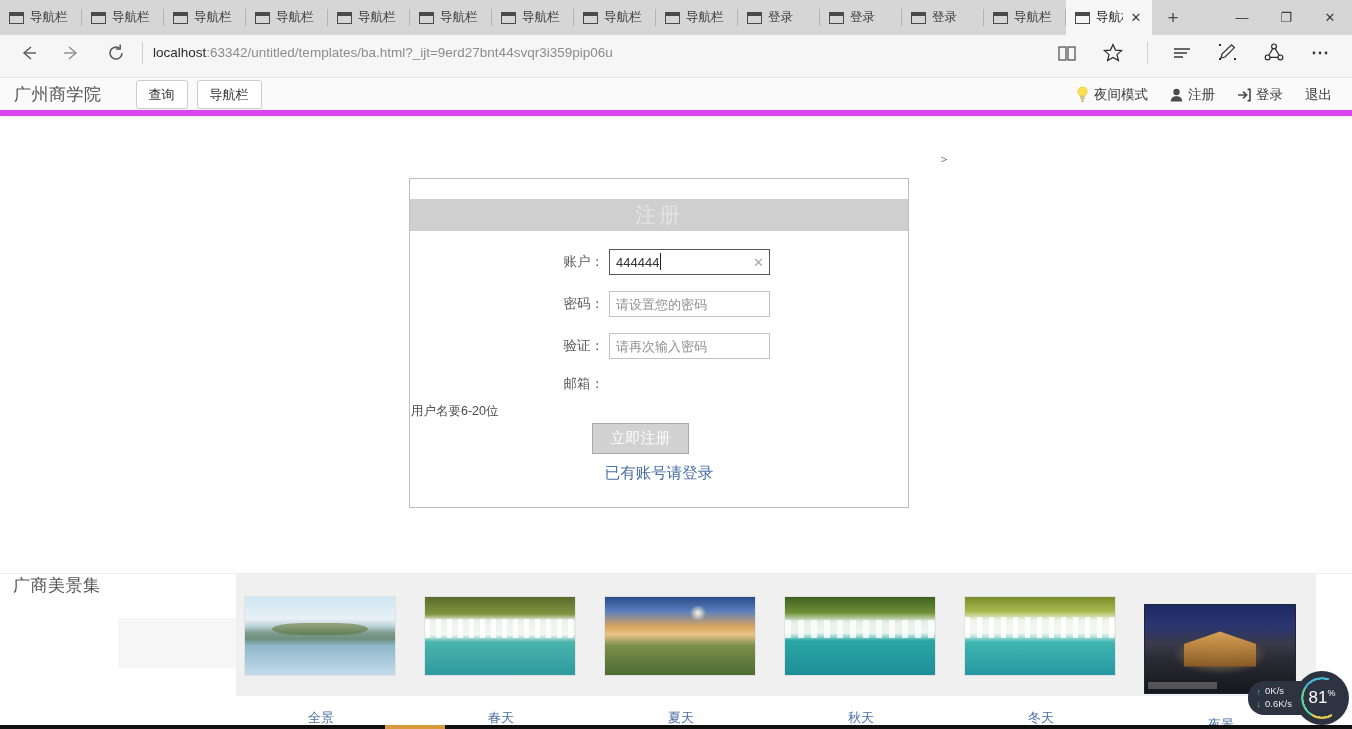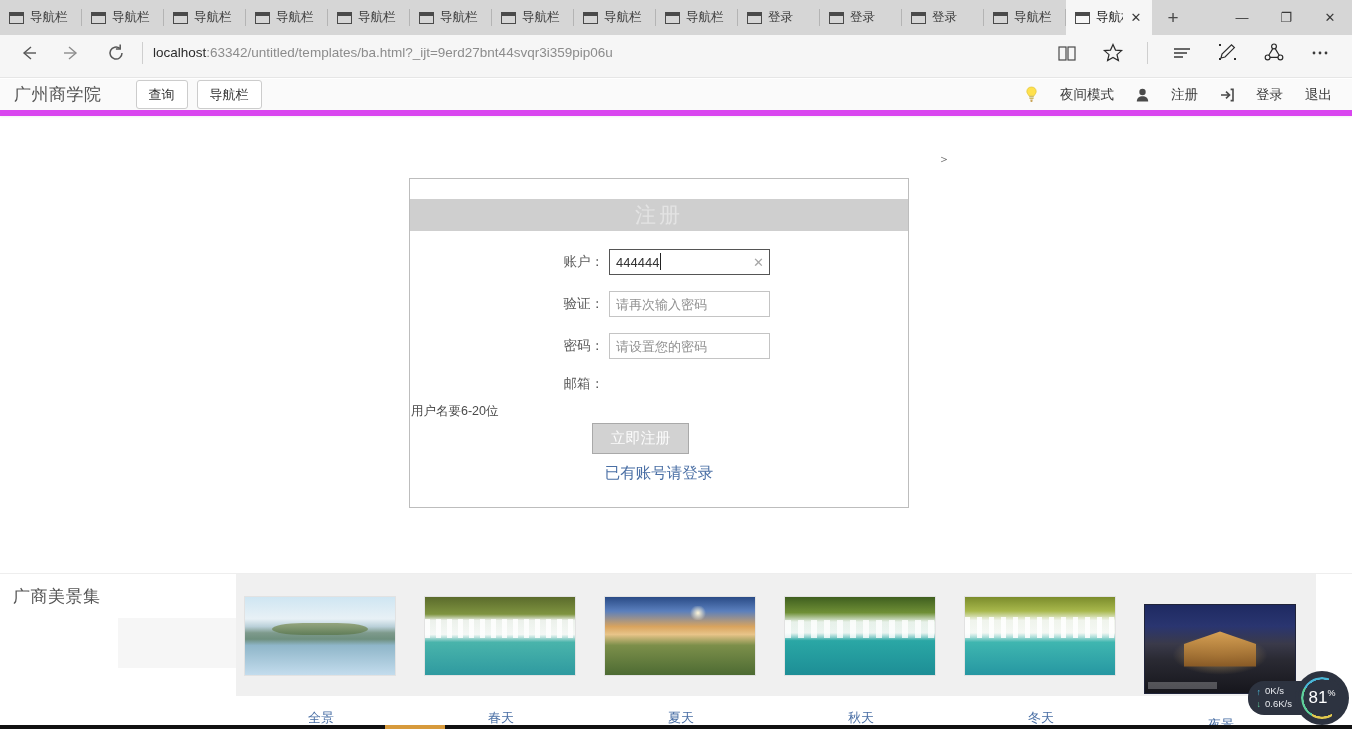--- a/index.html
+++ b/index.html
@@ -137,21 +137,21 @@
     font-size: 13px; color: #333;
     padding: 0 12px;
     margin-left: 9px;
     font-family: inherit;
     cursor: pointer;
     white-space: nowrap;
   }
   .hspace { flex: 1 1 auto; }
   .hright { display:flex; align-items:center; gap:0; white-space: nowrap; }
   .hlink {
-    display:flex; align-items:center; gap:22px;
+    display:flex; align-items:center; gap:5px;
     font-size: 13.5px; color: #3b3b3b;
     margin-left: 22px;
     cursor: pointer;
   }
   .bulb {
     position: relative;
     width: 13px; height: 17px;
     flex: 0 0 auto;
   }
 
@@ -235,21 +235,21 @@
 
   
   .gallery {
     position: absolute;
     left: 0; top: 494px; right: 0; bottom: 0;
     background: #fff;
     border-top: 1px solid #eee;
   }
   .gal-head { position: relative; height: 44px; }
   .gal-title {
-    position:absolute; left: 13px; top: 11px;
+    position:absolute; left: 13px; top: 0;
     font-size: 17px; color: #555;
     letter-spacing: .5px;
   }
   .gal-tabs {
     position:absolute; left: 118px; top: 0;
     width: 118px; height: 44px;
     background: #f0f0f0;
     display:flex; align-items:center;
   }
   .gal-tab {
@@ -553,26 +553,26 @@
     <div class="chev-right">＞</div>
 
     <div class="reg-wrap">
       <div class="reg-title">注册</div>
       <div id="reg-rows-host">
           <div class="reg-row first">
             <div class="reg-label">账户：</div>
             <div class="reg-field"><input class="reg-input focused" placeholder="" value="444444" style=""><div class="caret"></div><div class="clear-x">✕</div></div>
           </div>
           <div class="reg-row">
+            <div class="reg-label">密码：</div>
+            <div class="reg-field"><input class="reg-input" placeholder="请设置您的密码" style=""></div>
+          </div>
+          <div class="reg-row">
             <div class="reg-label">验证：</div>
             <div class="reg-field"><input class="reg-input" placeholder="请再次输入密码" style=""></div>
-          </div>
-          <div class="reg-row">
-            <div class="reg-label">密码：</div>
-            <div class="reg-field"><input class="reg-input" placeholder="请设置您的密码" style=""></div>
           </div>
           <div class="reg-row">
             <div class="reg-label">邮箱：</div>
           </div>
         </div>
       <div class="reg-hint">用户名要6-20位</div>
       <button class="reg-submit">立即注册</button>
       <div class="reg-login-link">已有账号请登录</div>
     </div>
 

